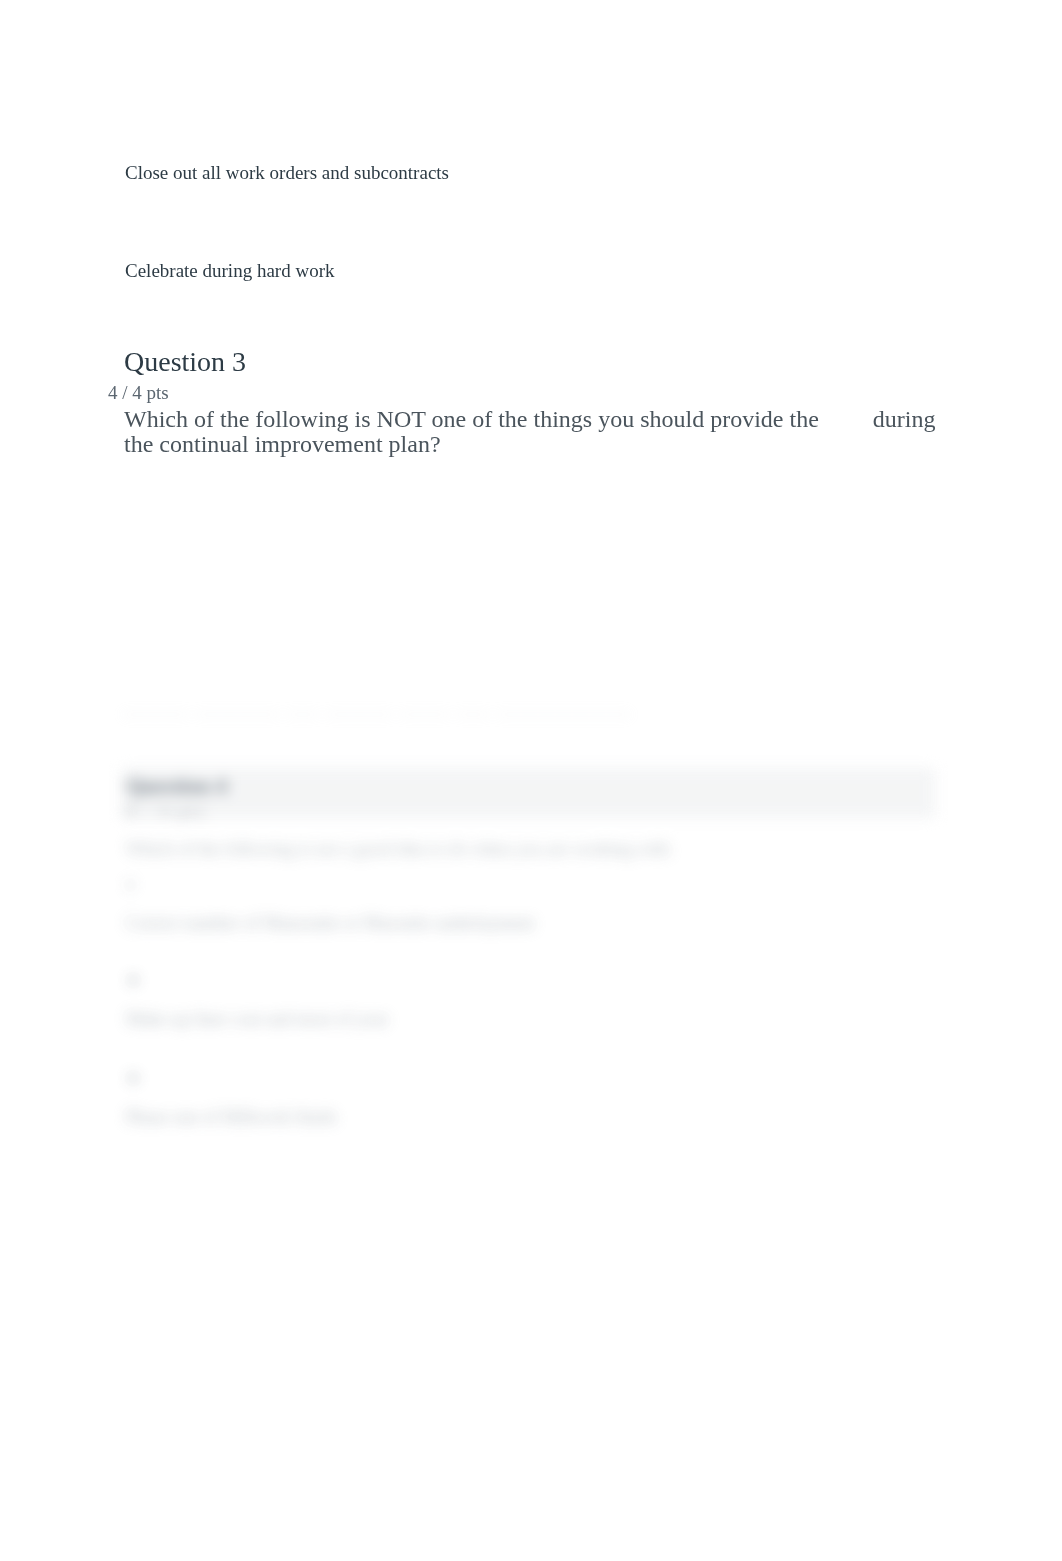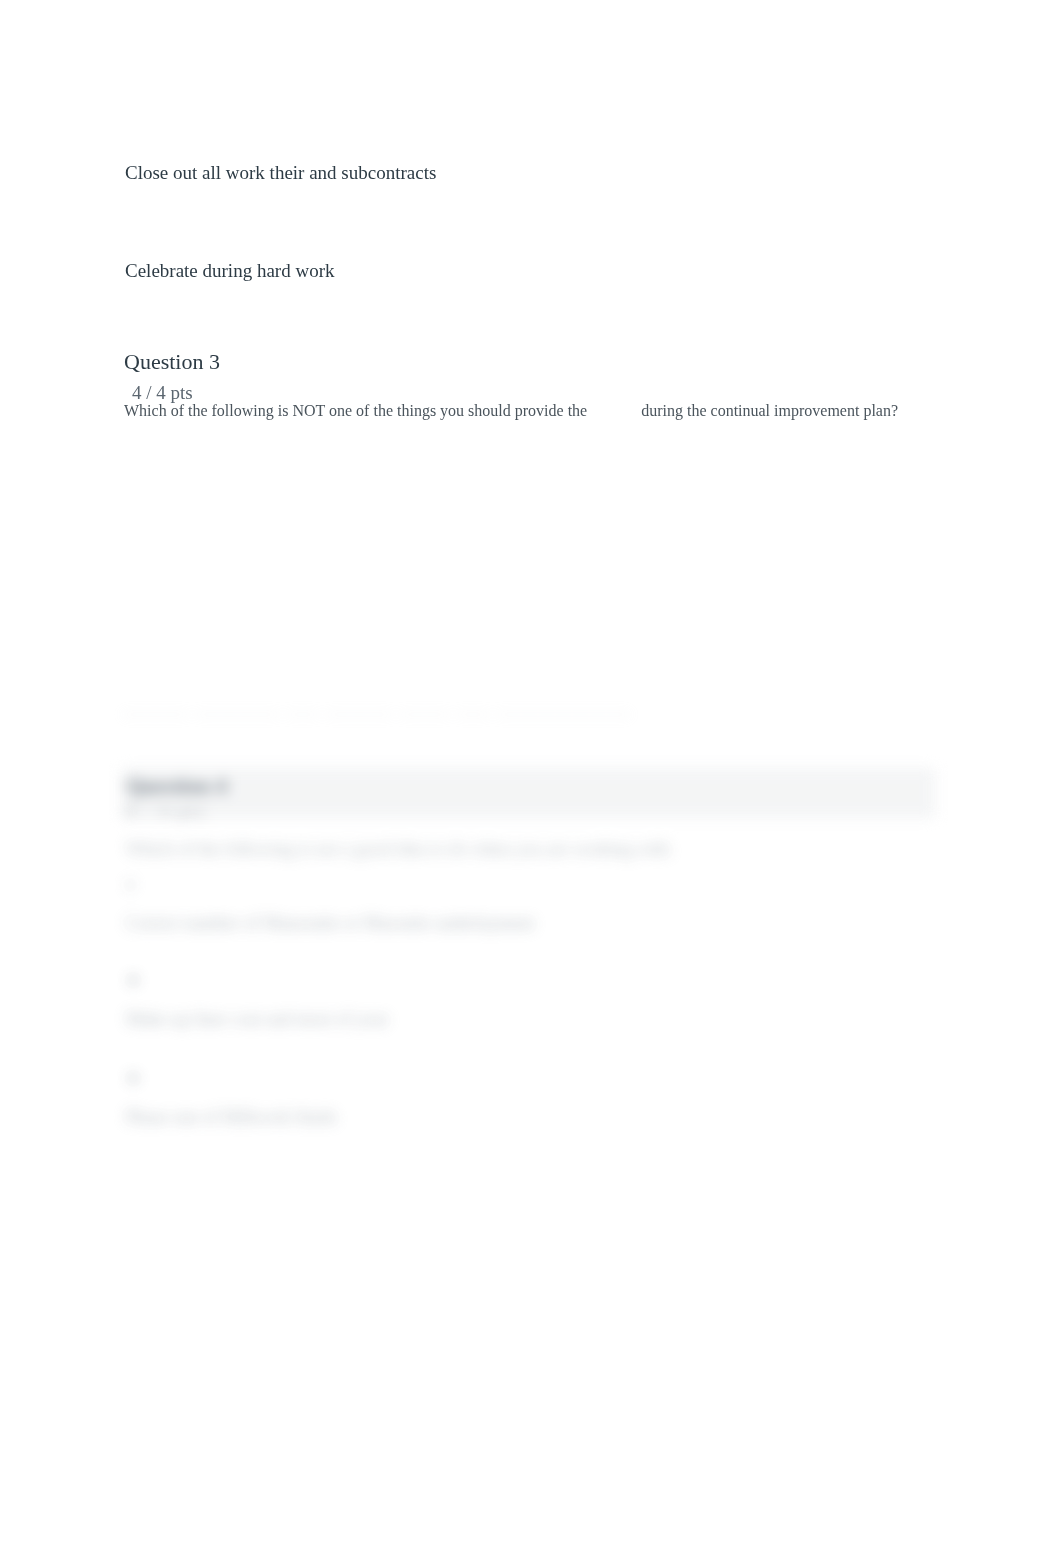--- a/index.html
+++ b/index.html
@@ -31,42 +31,42 @@
     color: #2d3b45;
     white-space: nowrap;
   }
   .answer-1 { top: 161px; }
   .answer-2 { top: 259px; }
 
   .question-heading {
     position: absolute;
     left: 124px;
     top: 347px;
-    font-size: 22px;
+    font-size: 28px;
     line-height: 30px;
     color: #2d3b45;
     font-weight: normal;
     margin: 0;
   }
 
   .question-points {
     position: absolute;
-    left: 132px;
+    left: 108px;
     top: 381px;
     font-size: 19px;
     line-height: 24px;
     color: #5b6670;
   }
 
   .question-body {
     position: absolute;
     left: 124px;
-    top: 398px;
+    top: 407px;
     width: 820px;
-    font-size: 16px;
+    font-size: 24px;
     line-height: 25px;
     color: #4a545c;
   }
   .blank-gap {
     display: inline-block;
     width: 54px;
   }
 
   
 
@@ -125,21 +125,21 @@
     position: absolute;
     color: #9aa2a8;
     font-size: 17px;
   }
 </style>
 </head>
 <body>
 
 <div class="page">
 
-  <div class="answer-text answer-1">Close out all work their and subcontracts</div>
+  <div class="answer-text answer-1">Close out all work orders and subcontracts</div>
 
   <div class="answer-text answer-2">Celebrate during hard work</div>
 
   <h2 class="question-heading">Question 3</h2>
 
   <div class="question-points">4 / 4 pts</div>
 
   <div class="question-body">
     <span>Which of the following is NOT one of the things you should provide the</span><span class="blank-gap"></span><span>during the continual improvement plan?</span>
   </div>

